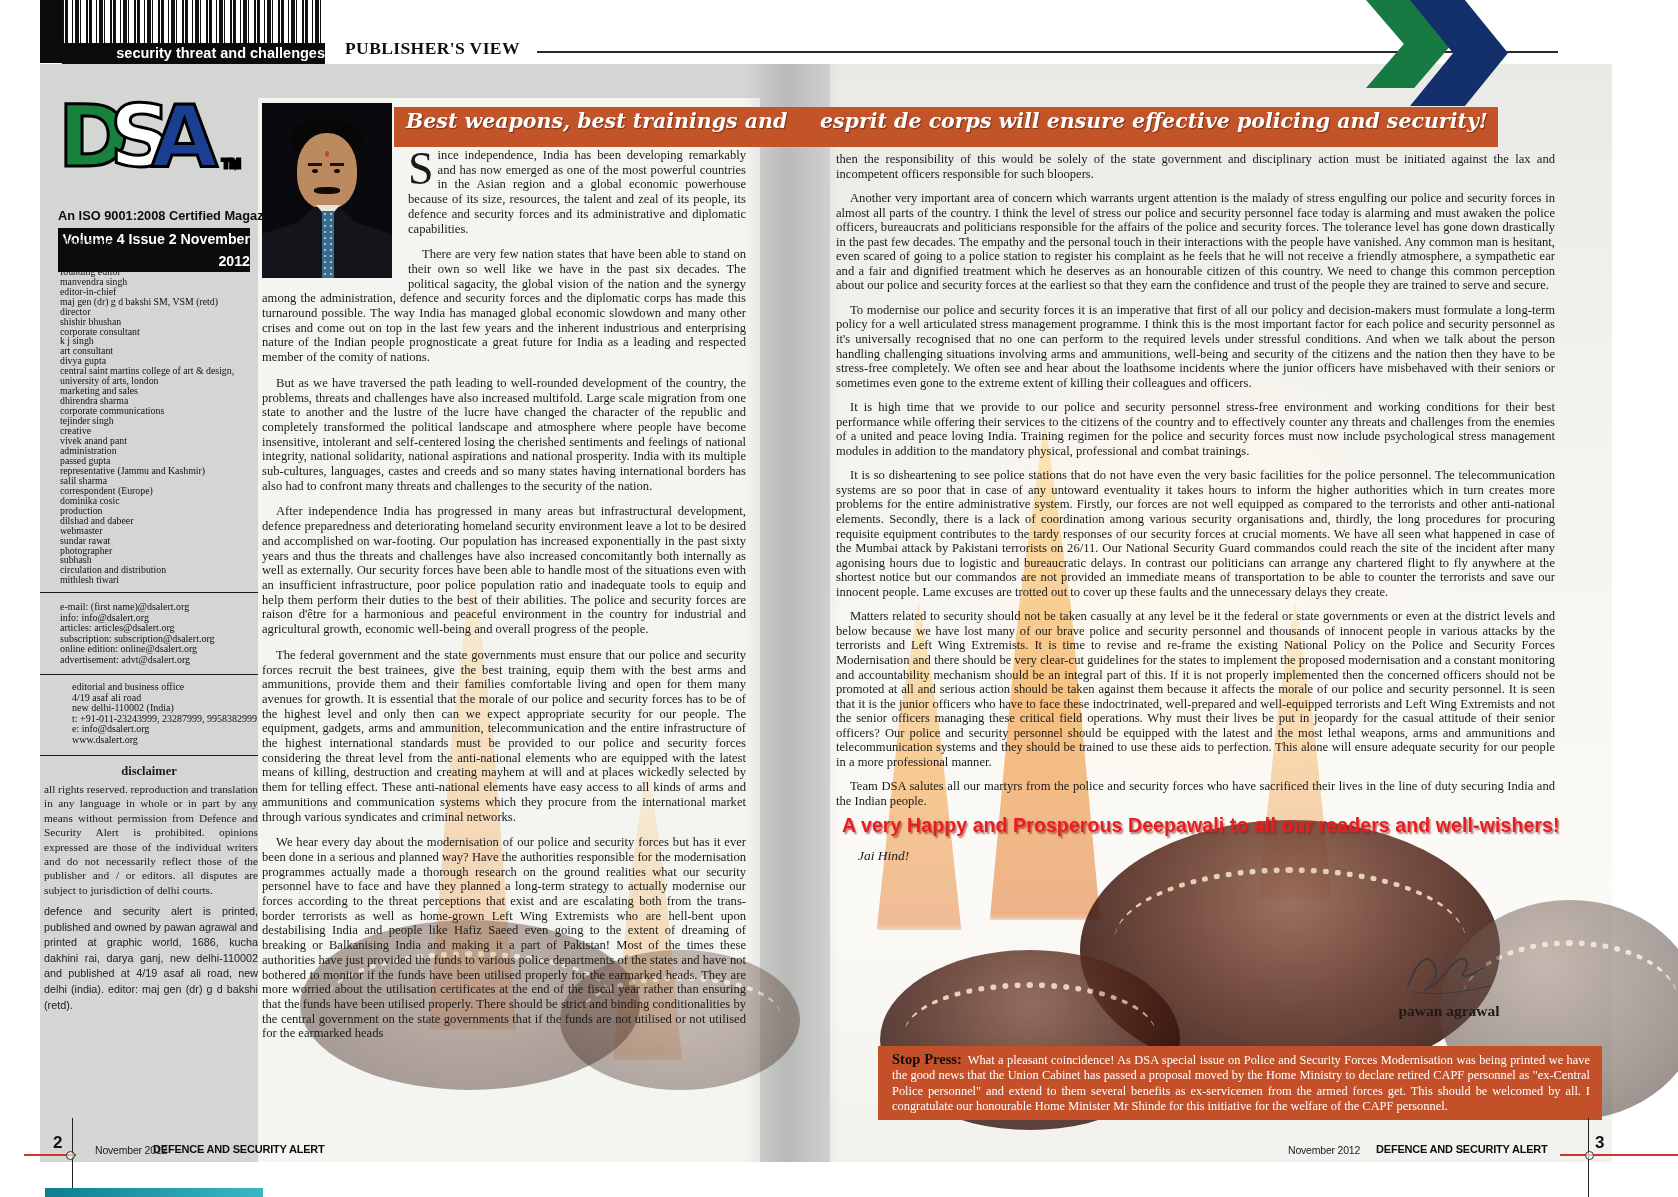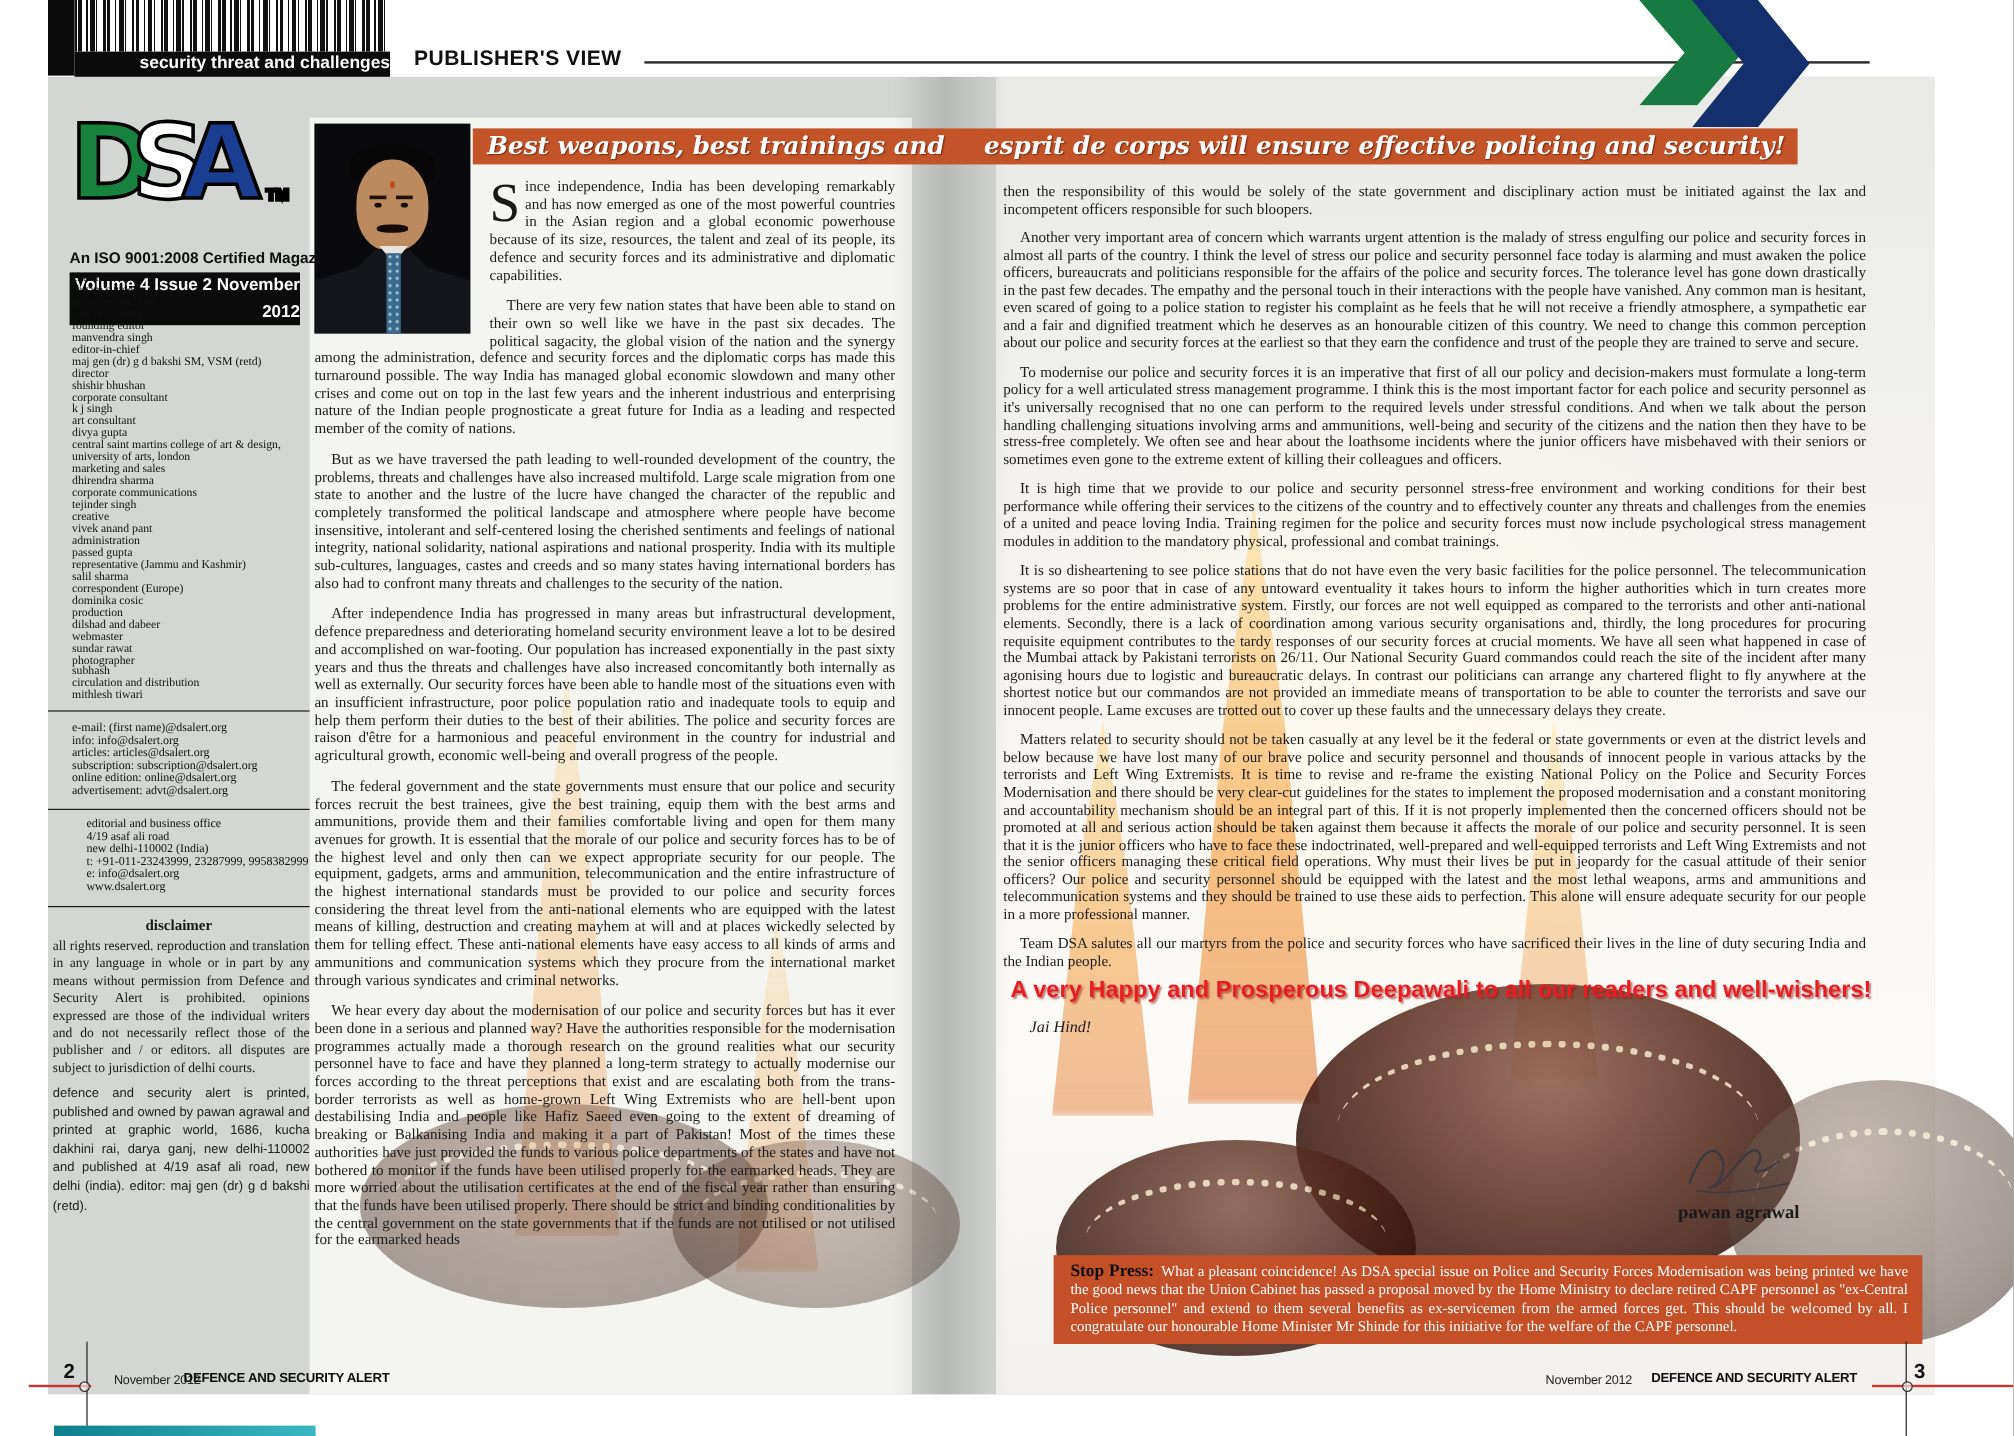--- a/index.html
+++ b/index.html
@@ -19,21 +19,21 @@
         filter:blur(3px);}
   .bowl{position:absolute;border-radius:50%;}
   .bowl:before{content:"";position:absolute;left:8%;top:18%;width:84%;height:55%;
         border:0 solid transparent;border-top:6px dotted rgba(238,221,185,.9);border-radius:50%;}
   
   .corner-bar{position:absolute;left:40px;top:0;width:22px;height:63px;background:#0b0b0b;}
   .barcode{position:absolute;left:62px;top:0;width:263px;height:43px;background:#fff;
         background-image:repeating-linear-gradient(90deg,#101010 0 2px,#fff 2px 3px,#101010 3px 6px,#fff 6px 10px,#101010 10px 11px,#fff 11px 13px,#101010 13px 17px,#fff 17px 18px,#101010 18px 19px,#fff 19px 24px);}
   .tagbox{position:absolute;left:62px;top:43px;width:263px;height:21px;background:#0b0b0b;color:#fff;
         font-family:"Liberation Sans",sans-serif;font-weight:bold;font-size:14.5px;line-height:21px;text-align:right;}
-  .section-title{position:absolute;left:345px;top:38px;font-family:Liberation Sans, sans-serif;
+  .section-title{position:absolute;left:345px;top:38px;font-family:Liberation Serif, serif;
         font-weight:bold;font-size:17.5px;letter-spacing:.4px;color:#101010;}
   .header-rule{position:absolute;left:537px;top:51px;width:1021px;height:2px;background:#2a2a2a;}
   .chevron{position:absolute;clip-path:polygon(0 0,56% 0,100% 50%,56% 100%,0 100%,44% 50%);}
   .chevron.green{left:1366px;top:0;width:86px;height:88px;background:#177a42;}
   .chevron.navy{left:1410px;top:0;width:98px;height:106px;background:#14306c;}
   
   .logo{position:absolute;left:58px;top:96px;width:196px;}
   .logo-letters{font-family:"DejaVu Sans",sans-serif;font-weight:bold;font-size:86px;line-height:80px;letter-spacing:-20px;}
   .logo-letters span{position:relative;-webkit-text-stroke:3px #000;}
   .l-d{color:#17823e;z-index:1;}
@@ -63,21 +63,21 @@
   .ph-eye1{position:absolute;left:50px;top:66px;width:6px;height:4px;border-radius:50%;background:#150a05;}
   .ph-eye2{position:absolute;left:72px;top:66px;width:6px;height:4px;border-radius:50%;background:#150a05;}
   .ph-tilak{position:absolute;left:63px;top:48px;width:4px;height:6px;border-radius:50%;background:#c44a20;}
   .ph-mo{position:absolute;left:52px;top:84px;width:26px;height:7px;border-radius:40%;background:#140a06;}
   .ph-suit{position:absolute;left:0;top:104px;width:130px;height:71px;background:#14141b;
         clip-path:polygon(0 38%,36px 22%,52px 0,78px 0,94px 22%,130px 38%,130px 100%,0 100%);}
   .ph-collar{position:absolute;left:54px;top:102px;width:24px;height:14px;background:#e8e4dc;clip-path:polygon(0 0,50% 100%,100% 0);}
   .ph-tie{position:absolute;left:60px;top:108px;width:12px;height:67px;background:#3a6a8c;
         background-image:radial-gradient(circle,#9fc4d8 1px,transparent 1.6px);background-size:6px 6px;}
   
-  .banner{position:absolute;left:394px;top:107px;width:1104px;height:30px;background:#c35328;}
+  .banner{position:absolute;left:394px;top:107px;width:1104px;height:40px;background:#c35328;}
   .banner span{position:absolute;top:2px;font-family:"DejaVu Serif",serif;font-style:italic;font-weight:bold;
         font-size:20.5px;color:#fff;white-space:nowrap;text-shadow:1px 1px 1px rgba(70,25,10,.6);}
   .banner .bl{left:12px;}
   .banner .br{left:426px;}
   
   .leftcol{position:absolute;left:262px;top:148px;width:484px;height:932px;overflow:hidden;
         font-size:12.6px;line-height:14.7px;text-align:justify;}
   .leftcol .photo-spacer{float:left;width:136px;height:132px;margin-right:10px;}
   .dropcap{float:left;font-size:46px;line-height:38px;padding:2px 4px 0 0;font-weight:500;}
   .leftcol p{margin:0 0 11px 0;}

